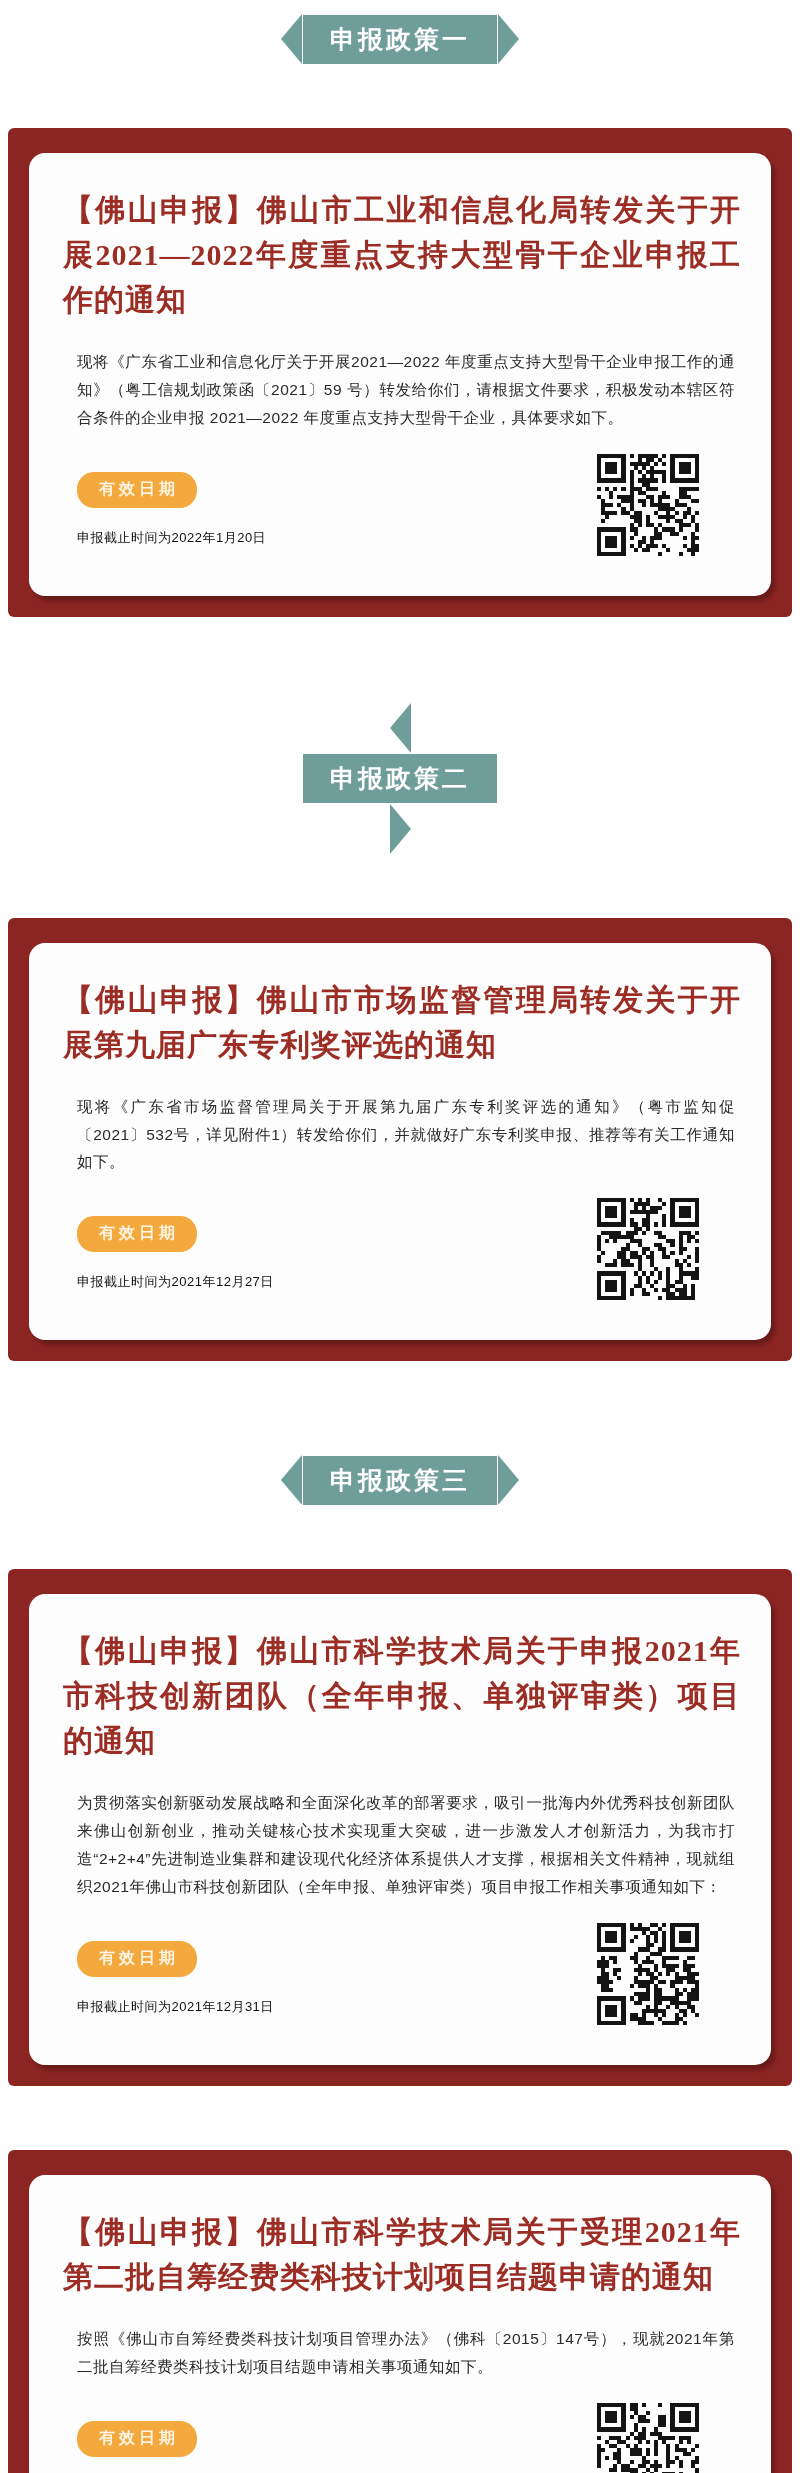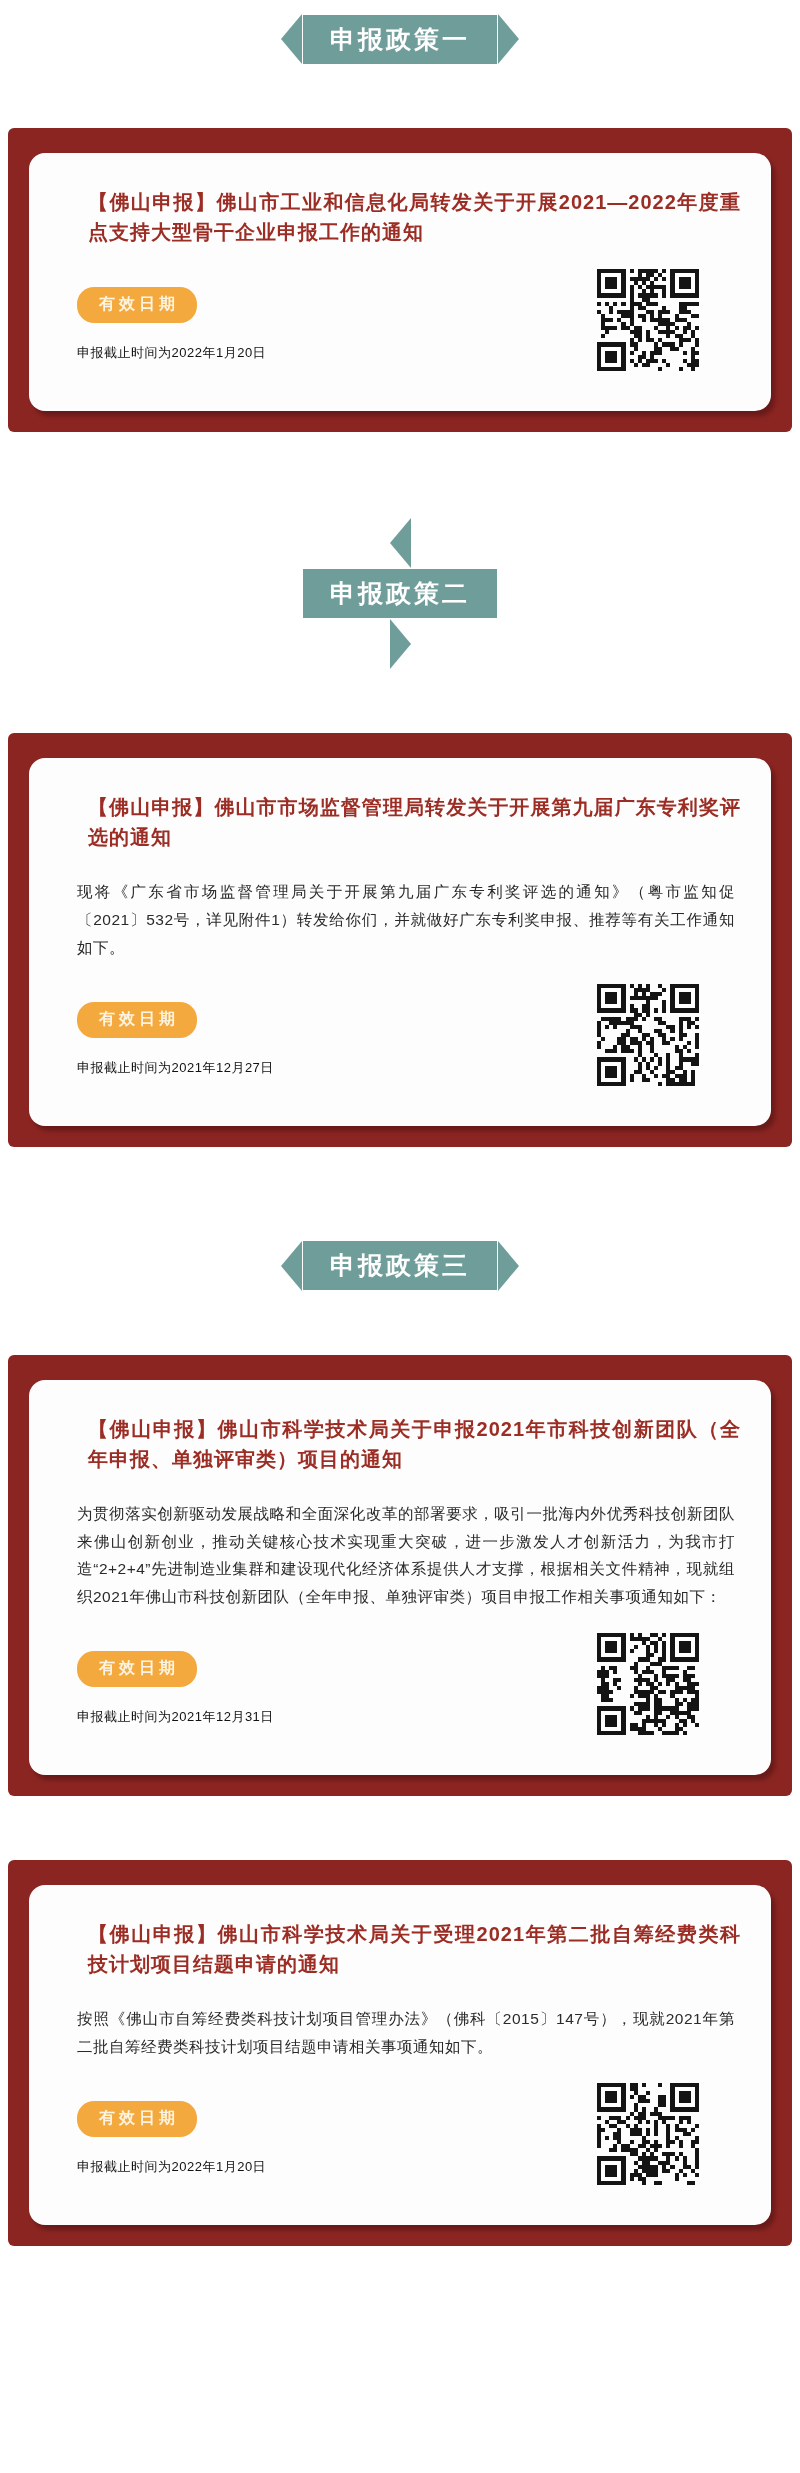--- a/index.html
+++ b/index.html
@@ -40,28 +40,27 @@
     border-radius:6px;
     padding:25px 21px 21px;
   }
   .card-inner{
     background:#fdfdfd;
     border-radius:16px;
     padding:34px 30px 44px 34px;
     box-shadow:4px 5px 4px rgba(40,8,8,0.35);
   }
   .card-title{
-    font-family:Liberation Sans, sans-serif;
+    font-family:Liberation Serif, serif;
     color:var(--title-red);
-    font-size:20px;
+    font-size:30px;
     font-weight:bold;
     letter-spacing:1px;
     line-height:1.5;
     text-align:justify;
-    margin-left:25px;
   }
   .card-body{
     margin-top:26px;
     padding:0 6px 0 14px;
     font-size:15.5px;
     line-height:1.8;
     letter-spacing:0.5px;
     text-align:justify;
     color:var(--body-text);
   }
@@ -105,20 +104,21 @@
 
   <section class="section">
     <div class="badge-row">
       <span class="tri tri-left"></span>
       <span class="badge-rect">申报政策一</span>
       <span class="tri tri-right"></span>
     </div>
     <div class="card-outer">
       <div class="card-inner">
         <h2 class="card-title">【佛山申报】佛山市工业和信息化局转发关于开展2021—2022年度重点支持大型骨干企业申报工作的通知</h2>
+        <p class="card-body">现将《广东省工业和信息化厅关于开展2021—2022 年度重点支持大型骨干企业申报工作的通知》（粤工信规划政策函〔2021〕59 号）转发给你们，请根据文件要求，积极发动本辖区符合条件的企业申报 2021—2022 年度重点支持大型骨干企业，具体要求如下。</p>
         <div class="card-footer">
           <span class="date-badge">有效日期</span>
           <div class="deadline">申报截止时间为2022年1月20日</div>
           <div class="qr"><svg viewBox="0 0 100 100" width="100%" height="100%" fill="#141414" shape-rendering="crispEdges">
                 <rect x="32" y="0" width="4" height="4"></rect>
                 <rect x="40" y="0" width="4" height="4"></rect>
                 <rect x="44" y="0" width="4" height="4"></rect>
                 <rect x="48" y="0" width="4" height="4"></rect>
                 <rect x="52" y="0" width="4" height="4"></rect>
                 <rect x="56" y="0" width="4" height="4"></rect>

